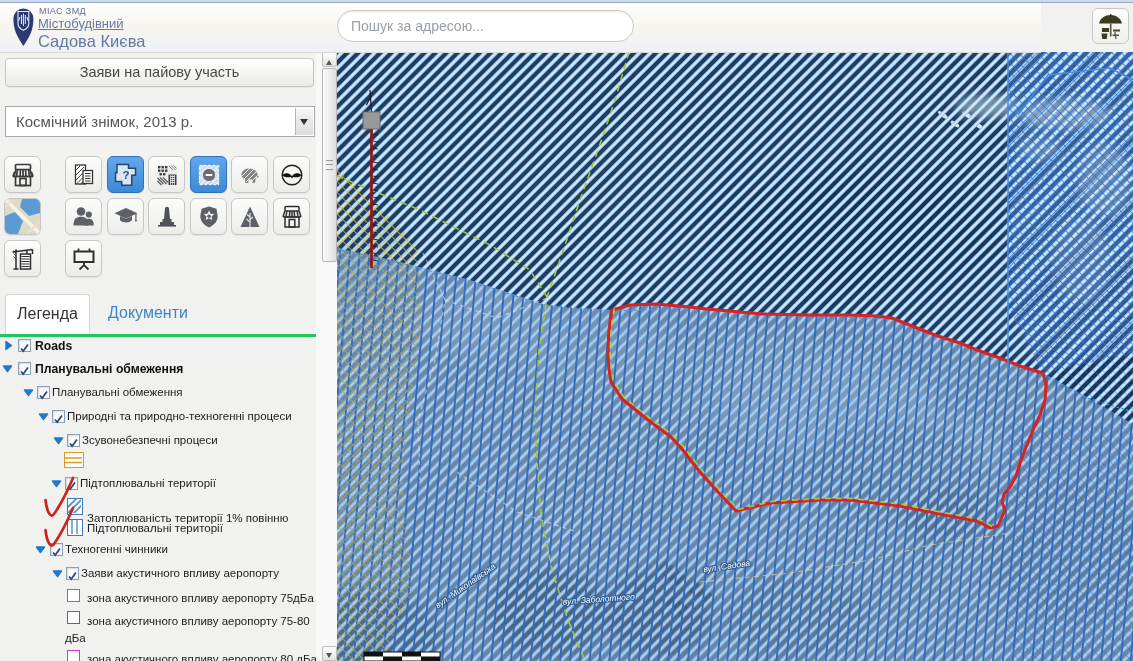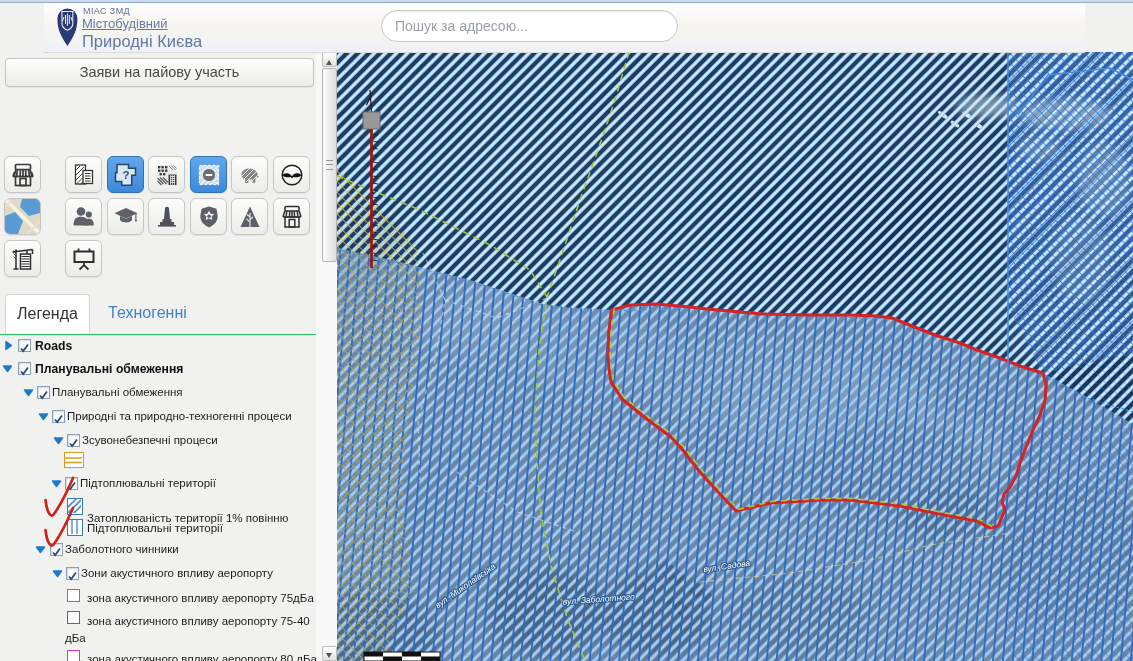--- a/index.html
+++ b/index.html
@@ -1,20 +1,20 @@
 <!DOCTYPE html>
 <html><head><meta charset="utf-8">
 <style>
 html,body{margin:0;padding:0;width:1133px;height:661px;overflow:hidden;background:#f1f1ef;
 font-family:"Liberation Sans",sans-serif;}
 #topline{position:absolute;left:0;top:0;width:1133px;height:2px;background:#ccdaeb;z-index:30;}
 #topline2{position:absolute;left:0;top:2px;width:1133px;height:1px;background:#93abc9;z-index:30;}
 #header{position:absolute;left:0;top:0;width:1041px;height:52px;
 background:linear-gradient(180deg,#fefefd 8%,#f7f5f0 50%,#edf1f6 100%);
-border-bottom:1px solid #d9d9d5;z-index:20;margin-left:44px;}
+border-bottom:1px solid #d9d9d5;z-index:20;}
 #t1{position:absolute;left:39px;top:6px;font-size:9px;color:#5b6f96;letter-spacing:.4px;}
 #t2{position:absolute;left:38px;top:16px;font-size:13px;color:#66799f;text-decoration:underline;}
 #t3{position:absolute;left:38px;top:32px;font-size:16.5px;color:#66799f;}
 #search{position:absolute;left:337px;top:10px;width:297px;height:32px;box-sizing:border-box;
 background:#fff;border:1px solid #c9c9c9;border-radius:16px;box-shadow:inset 0 1px 2px rgba(0,0,0,.08);
 color:#9aa0a6;font-size:14px;line-height:30px;padding-left:13px;}
 #rbtn{position:absolute;left:1092px;top:8px;width:37px;height:36px;box-sizing:border-box;
 border:1px solid #c6c6c6;border-radius:6px;background:linear-gradient(#fdfdfc,#efefec);}
 #sidebar{position:absolute;left:0;top:52px;width:337px;height:609px;background:#f1f1ef;z-index:10;border-radius:10px;}
 #zbtn{position:absolute;left:5px;top:6px;width:309px;height:29px;box-sizing:border-box;
@@ -22,21 +22,21 @@
 font-size:14.5px;color:#484848;text-align:center;line-height:27px;box-shadow:0 1px 1px rgba(0,0,0,.05);}
 #sel{position:absolute;left:5px;top:54px;width:310px;height:31px;box-sizing:border-box;
 border:1px solid #a9a9a9;background:#fff;font-size:15px;color:#555;line-height:29px;padding-left:10px;}
 #selbtn{position:absolute;right:1px;top:1px;width:17px;height:27px;
 background:linear-gradient(#f6f6f6,#dcdcdc);border-left:1px solid #b5b5b5;}
 #selbtn:after{content:"";position:absolute;left:4px;top:11px;border:4.5px solid transparent;border-top:6px solid #333;}
 .b37{position:absolute;width:37px;height:37px;box-sizing:border-box;border:1px solid #c6c6c6;border-radius:6px;
 background:linear-gradient(#fcfcfb,#ececE9);box-shadow:0 1px 1px rgba(0,0,0,.06);}
 .b37 svg{position:absolute;left:5px;top:5px;}
 .act{background:linear-gradient(#61a7ec,#3e89d8)!important;border-color:#3373b4!important;}
-#tabbar{position:absolute;left:0px;top:240px;width:316px;height:42px;border-bottom:1px solid #22c55e;}
+#tabbar{position:absolute;left:0px;top:240px;width:316px;height:42px;border-bottom:3px solid #22c55e;}
 #tab1{position:absolute;left:5px;top:2px;width:85px;height:40px;box-sizing:border-box;background:#fff;
 border:1px solid #d5d5d1;border-bottom:none;border-radius:4px 4px 0 0;
 font-size:16px;color:#333;text-align:center;line-height:38px;}
 #tab2{position:absolute;left:108px;top:12px;font-size:16px;color:#3d85c6;}
 .row{position:absolute;font-size:11.5px;color:#1c1c1c;white-space:nowrap;}
 .bold{font-weight:bold;font-size:12.2px;color:#111;}
 .arr{position:absolute;width:11px;height:11px;}
 .cb{position:absolute;width:13px;height:13px;box-sizing:border-box;background:#fdfdfd;
 border:1px solid #8ba0b5;box-shadow:inset 1px 1px 2px rgba(90,110,140,.25);}
 .sym{position:absolute;box-sizing:border-box;background:#fff;}
@@ -56,40 +56,41 @@
 </style></head>
 <body>
 <div id="header">
  <svg id="logo" width="46" height="48" viewBox="0 0 46 48" style="position:absolute;left:0px;top:2px">
   <path d="M23.4,44 C17,34.5 13.4,28 13.4,16.6 A10,10 0 1 1 33.4,16.6 C33.4,28 29.8,34.5 23.4,44 Z" fill="#2a3a74"></path>
   <path d="M18,9.5 h10.8 v12 c0,3.5 -2.5,5.5 -5.4,6.8 c-2.9,-1.3 -5.4,-3.3 -5.4,-6.8 Z" fill="none" stroke="#e8ecf4" stroke-width="1.1"></path>
   <path d="M21.5,13 v9 M25.3,13 v9 M23.4,11.5 v12.5 M20,15 l-1.5,4 M26.8,15 l1.5,4" stroke="#e8ecf4" stroke-width="1" fill="none"></path>
  </svg>
  <div id="t1">МІАС ЗМД</div>
     <div id="t2">Містобудівний</div>
-    <div id="t3">Природні Києва</div>
+    <div id="t3">Садова Києва</div>
  <div id="search">Пошук за адресою...</div>
  <div id="rbtn">
   <svg width="35" height="34" viewBox="0 0 35 34">
    <path d="M17.5,6 C10.5,6 6.5,11 6,14.5 L29,14.5 C28.5,11 24.5,6 17.5,6 Z" fill="#3c3c22"></path>
    <rect x="17" y="5" width="1.4" height="3" fill="#3c3c22"></rect>
    <rect x="16.9" y="14.5" width="1.6" height="13" fill="#55553a"></rect>
    <rect x="9" y="19" width="7" height="4" fill="#3c3c22"></rect>
    <rect x="20" y="20.5" width="7" height="2" fill="#4a4a30"></rect>
    <rect x="21.5" y="22.5" width="1.2" height="5" fill="#4a4a30"></rect>
    <path d="M8.5,24.5 h6 l-0.7,5.5 h-4.6 Z" fill="#3c3c22"></path>
    <rect x="19.5" y="25.5" width="6.5" height="1.5" fill="#55553a"></rect>
    <rect x="22.2" y="27" width="1.2" height="3" fill="#55553a"></rect>
   </svg>
  </div>
 </div>
 <div id="topline"></div>
 <div id="topline2"></div>
 <div id="sidebar">
  <div id="zbtn">Заяви на пайову участь</div>
+ <div id="sel">Космічний знімок, 2013 р.<div id="selbtn"></div></div>
  <div class="b37" style="left:4px;top:104px">
   <svg width="26" height="26" viewBox="0 0 26 26" fill="none" stroke="#3a3a3a" stroke-width="1.7">
    <rect x="5.5" y="2.5" width="15" height="5" rx="1"></rect>
    <path d="M4,14.5 L6,7.5 M22,14.5 L20,7.5 M4,14.5 Q3,15 3.4,13 L4.6,10 M22,14.5 Q23,15 22.6,13 L21.4,10"></path>
    <path d="M7.5,8 L6.5,14.5 M10.5,8 L10,14.5 M13,8 L13,14.5 M15.5,8 L16,14.5 M18.5,8 L19.5,14.5"></path>
    <path d="M4,14.5 h18" stroke-width="1.2"></path>
    <rect x="5.5" y="14.5" width="15" height="9"></rect>
    <rect x="10" y="16.5" width="6" height="7"></rect>
   </svg>
  </div>
@@ -214,21 +215,21 @@
  </div>
  <div class="b37" style="left:65px;top:188px">
   <svg width="26" height="26" viewBox="0 0 26 26" fill="none" stroke="#2e2e2e">
    <rect x="3.5" y="5.5" width="19" height="10.5" stroke-width="2"></rect>
    <path d="M7.5,5 V2.5 M18.5,5 V2.5" stroke-width="1.8"></path>
    <path d="M13,16 V20 M8.5,23.5 L13,19.2 M17.5,23.5 L13,19.2" stroke-width="1.8"></path>
   </svg>
  </div>
  <div id="tabbar">
       <div id="tab1">Легенда</div>
-      <div id="tab2">Техногенні</div>
+      <div id="tab2">Документи</div>
     </div>
  <svg class="arr" style="left:3px;top:288px" viewBox="0 0 11 11">
       <path d="M3,1.5 L8.5,5.5 L3,9.5 Z" fill="#1f7ac8" stroke="#1f7ac8" stroke-width="1.5" stroke-linejoin="round"></path>
     </svg>
  <span class="cb" style="left:18px;top:287px"><svg width="11" height="11" viewBox="0 0 11 11">
         <path d="M2,5.5 L4.2,8 L9,1.5" stroke="#2a4a78" stroke-width="1.8" fill="none"></path>
       </svg></span>
  <span class="row bold" style="left:35px;top:287px">Roads</span>
 
  <svg class="arr" style="left:2px;top:311px" viewBox="0 0 11 11">
@@ -287,35 +288,35 @@
         <path d="M4,0 v14 M9,0 v14" stroke="#4a8ad0" stroke-width="1.4"></path>
       </svg></span>
  <span class="row" style="left:87px;top:470px">Підтоплювальні території</span>
 
  <svg class="arr" style="left:35px;top:492px" viewBox="0 0 11 11">
       <path d="M1.5,3 L5.5,8.5 L9.5,3 Z" fill="#1f7ac8" stroke="#1f7ac8" stroke-width="1.5" stroke-linejoin="round"></path>
     </svg>
  <span class="cb" style="left:50px;top:491px"><svg width="11" height="11" viewBox="0 0 11 11">
         <path d="M2,5.5 L4.2,8 L9,1.5" stroke="#2a4a78" stroke-width="1.8" fill="none"></path>
       </svg></span>
- <span class="row" style="left:65px;top:491px">Заболотного чинники</span>
+ <span class="row" style="left:65px;top:491px">Техногенні чинники</span>
 
  <svg class="arr" style="left:52px;top:516px" viewBox="0 0 11 11">
       <path d="M1.5,3 L5.5,8.5 L9.5,3 Z" fill="#1f7ac8" stroke="#1f7ac8" stroke-width="1.5" stroke-linejoin="round"></path>
     </svg>
  <span class="cb" style="left:66px;top:515px"><svg width="11" height="11" viewBox="0 0 11 11">
         <path d="M2,5.5 L4.2,8 L9,1.5" stroke="#2a4a78" stroke-width="1.8" fill="none"></path>
       </svg></span>
- <span class="row" style="left:81px;top:515px">Зони акустичного впливу аеропорту</span>
+ <span class="row" style="left:81px;top:515px">Заяви акустичного впливу аеропорту</span>
 
  <span class="sym" style="left:67px;top:537px;width:13px;height:13px;border:1.3px solid #5a9e2f"></span>
  <span class="row" style="left:87px;top:540px">зона акустичного впливу аеропорту 75дБа</span>
 
  <span class="sym" style="left:67px;top:559px;width:13px;height:13px;border:1.3px solid #3a6fbf"></span>
- <span class="row" style="left:87px;top:563px">зона акустичного впливу аеропорту 75-40</span>
+ <span class="row" style="left:87px;top:563px">зона акустичного впливу аеропорту 75-80</span>
  <span class="row" style="left:65px;top:580px">дБа</span>
 
  <span class="sym" style="left:67px;top:598px;width:13px;height:13px;border:1.3px solid #d633c8"></span>
  <span class="row" style="left:87px;top:601px">зона акустичного впливу аеропорту 80 дБа</span>
 
  <svg style="position:absolute;left:38px;top:420px;width:44px;height:80px" viewBox="0 0 44 80">
   <path d="M35,6 C29,20 21,35 16,42 C13,46.5 9,41 7.5,28" fill="none" stroke="#cc2418" stroke-width="2.7" stroke-linecap="round"></path>
   <path d="M35,36 C29,50 21,65 16,72 C13,76.5 9,71 7.5,58" fill="none" stroke="#cc2418" stroke-width="2.7" stroke-linecap="round"></path>
  </svg>
 </div>

